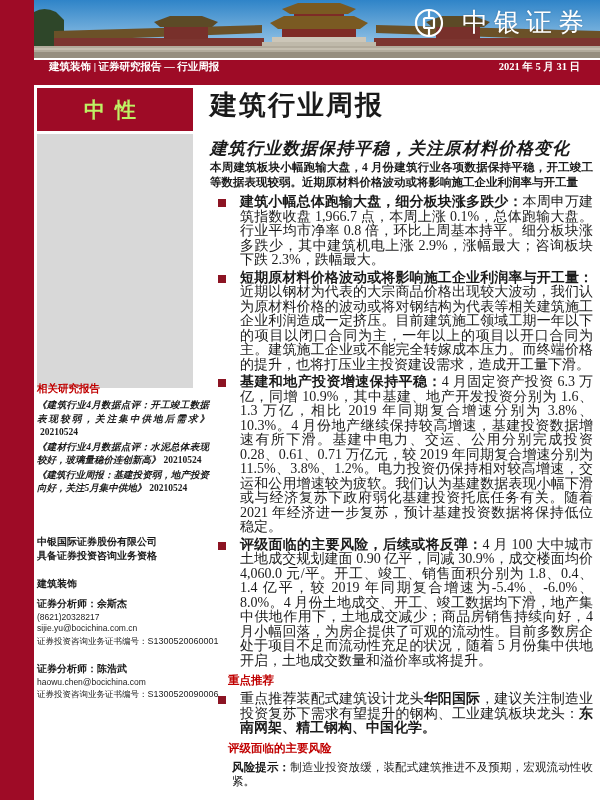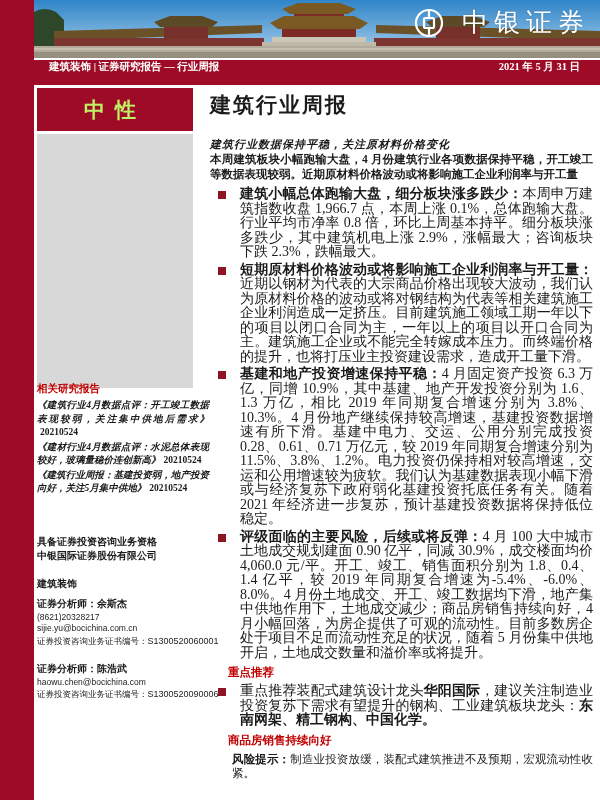--- a/index.html
+++ b/index.html
@@ -28,22 +28,22 @@
   }
   
   .rating-box{
     position:absolute;left:37px;top:88px;width:156px;height:43px;background:var(--brand-red);
     color:#bef264;display:flex;align-items:center;justify-content:center;
     font-size:21px;font-weight:bold;letter-spacing:10px;
   }
   .gray-box{position:absolute;left:37px;top:134px;width:156px;height:254px;background:var(--gray-box);}
   
   .main{position:absolute;left:210px;top:88px;width:383px;}
-  .title{font-size:21px;font-weight:bold;letter-spacing:2px;line-height:34px;}
-  .subtitle{margin-top:15px;font-size:11px;font-weight:bold;font-style:italic;letter-spacing:1px;}
+  .title{font-size:27px;font-weight:bold;letter-spacing:2px;line-height:34px;}
+  .subtitle{margin-top:15px;font-size:17px;font-weight:bold;font-style:italic;letter-spacing:1px;}
   .intro{margin-top:0;font-size:11.5px;font-weight:bold;line-height:14.5px;text-align:justify;}
   .bullets{margin-top:6px;}
   .bullet{display:flex;margin-bottom:3px;}
   .marker{flex:none;width:8px;height:8px;background:var(--bullet-red);margin:4px 14px 0 8px;}
   .btext{flex:1;font-size:14px;line-height:14.5px;text-align:justify;}
   .btext b{font-weight:bold;}
   .sec-heading{margin:5px 0 4px 18px;font-size:11.5px;font-weight:bold;color:var(--heading-red);}
   .risk{margin-left:22px;font-size:11.5px;line-height:14.5px;text-align:justify;}
   
   .sidebar{position:absolute;left:37px;top:382px;width:172px;}
@@ -148,35 +148,35 @@
       <p class="btext"><b>评级面临的主要风险，后续或将反弹：</b><span>4 月 100 大中城市土地成交规划建面 0.90 亿平，同减 30.9%，成交楼面均价 4,060.0 元/平。开工、竣工、销售面积分别为 1.8、0.4、1.4 亿平，较 2019 年同期复合增速为-5.4%、-6.0%、8.0%。4 月份土地成交、开工、竣工数据均下滑，地产集中供地作用下，土地成交减少；商品房销售持续向好，4 月小幅回落，为房企提供了可观的流动性。目前多数房企处于项目不足而流动性充足的状况，随着 5 月份集中供地开启，土地成交数量和溢价率或将提升。</span></p>
     </div>
   </div>
 
   <div class="sec-heading">重点推荐</div>
   <div class="bullet">
     <span class="marker"></span>
     <p class="btext"><span>重点推荐装配式建筑设计龙头</span><b>华阳国际</b><span>，建议关注制造业投资复苏下需求有望提升的钢构、工业建筑板块龙头：</span><b>东南网架、精工钢构、中国化学。</b></p>
   </div>
 
-  <div class="sec-heading">商品房销售持续向好</div>
+  <div class="sec-heading">评级面临的主要风险</div>
   <p class="risk"><b>风险提示：</b><span>制造业投资放缓，装配式建筑推进不及预期，宏观流动性收紧。</span></p>
 </div>
 
 <div class="sidebar">
   <div class="related-heading">相关研究报告</div>
   <div class="reports">
     <p class="entry"><span class="rt">《建筑行业4月数据点评：开工竣工数据表现较弱，关注集中供地后需求》</span><span class="rd">20210524</span></p>
     <p class="entry"><span class="rt">《建材行业4月数据点评：水泥总体表现较好，玻璃量稳价连创新高》</span><span class="rd">20210524</span></p>
     <p class="entry"><span class="rt">《建筑行业周报：基建投资弱，地产投资向好，关注5月集中供地》</span><span class="rd">20210524</span></p>
   </div>
 
   <div class="company-block">
+    <div class="bold-line">中银国际证券股份有限公司</div>
     <div class="bold-line">具备证券投资咨询业务资格</div>
-    <div class="bold-line">中银国际证券股份有限公司</div>
   </div>
 
   <div class="industry bold-line">建筑装饰</div>
 
   <div class="analyst">
     <div class="a-role"><span>证券分析师：</span><span>余斯杰</span></div>
     <div class="a-contact">(8621)20328217</div>
     <div class="a-contact">sijie.yu@bocichina.com.cn</div>
     <div class="a-cert"><span>证券投资咨询业务证书编号：</span><span class="cert-no">S1300520060001</span></div>
   </div>

